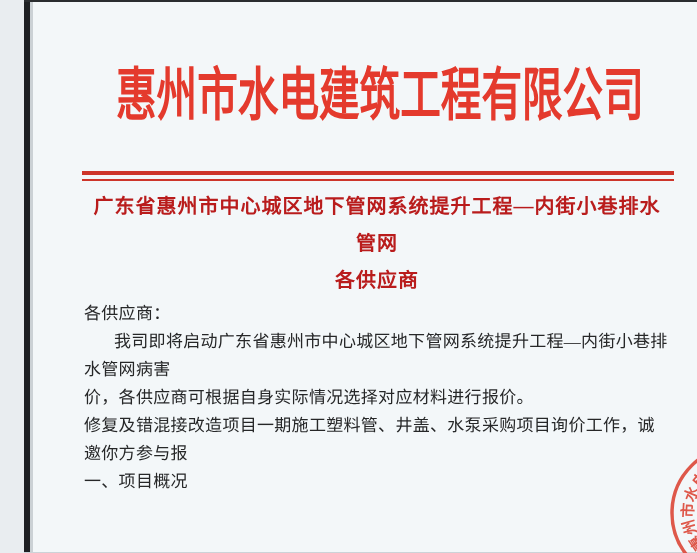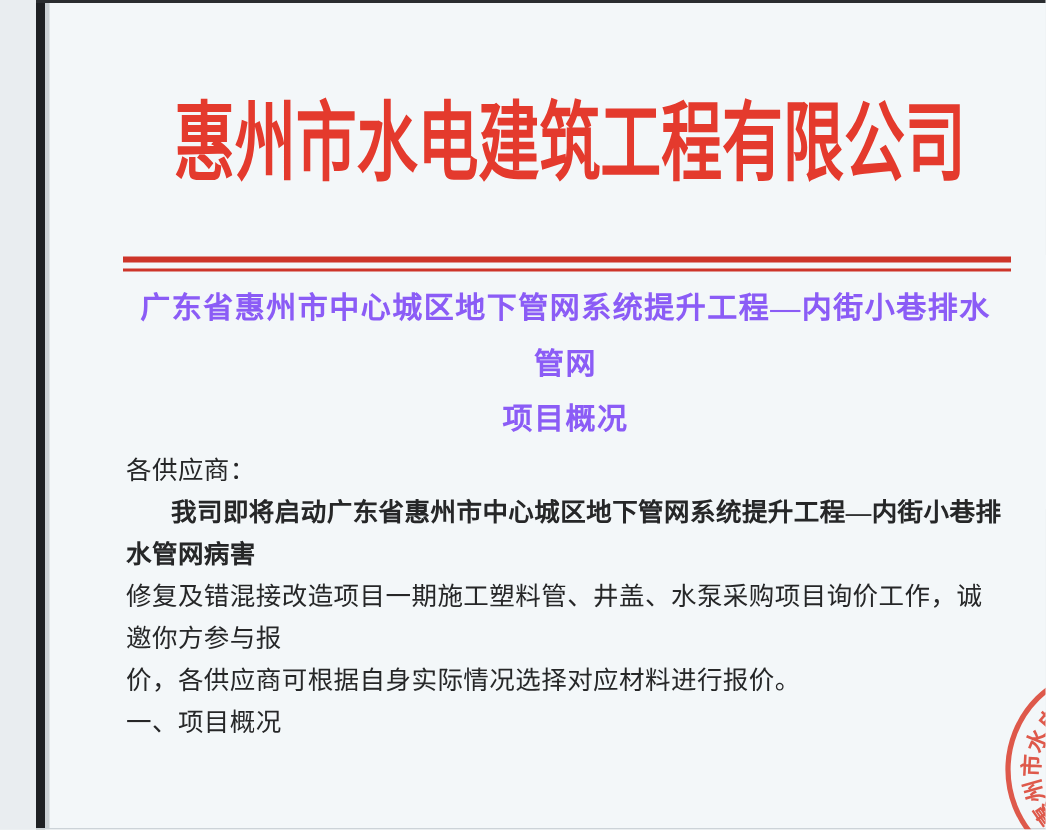--- a/index.html
+++ b/index.html
@@ -30,25 +30,25 @@
   .addr{
     position:absolute;left:62px;top:148px;width:586px;
     display:flex;justify-content:space-between;align-items:baseline;
     font-size:15px;font-weight:bold;color:#cf352a;white-space:nowrap;
   }
   .rule-thick{position:absolute;left:58px;top:171px;width:592px;height:4px;background:#cd352a;}
   .rule-thin{position:absolute;left:58px;top:179px;width:592px;height:1.5px;background:#cd352a;}
 
   
   .doc{position:absolute;left:60px;top:0;width:586px;}
-  .doc-title{margin-top:188px;font-size:20px;font-weight:bold;color:#8b5cf6;
+  .doc-title{margin-top:188px;font-size:20px;font-weight:bold;color:#b91c1c;
     text-align:center;line-height:37px;letter-spacing:1px;}
   .line{font-size:17px;line-height:28px;letter-spacing:.3px;}
   .salutation{margin-top:1px;}
-  .indent{text-indent:30px;font-weight:bold;}
+  .indent{text-indent:30px;}
 
   
   .seal{position:absolute;left:615px;top:410px;width:200px;height:200px;opacity:.92;}
 </style>
 </head>
 <body>
 
 <div class="page">
   <div class="edge-left"></div>
   <div class="edge-left-fade"></div>
@@ -56,28 +56,28 @@
   <div class="edge-right"></div>
   <div class="edge-bottom"></div>
 
   <div class="company">惠州市水电建筑工程有限公司</div>
   <div class="rule-thick"></div>
   <div class="rule-thin"></div>
 
   <div class="doc">
     <div class="doc-title">
       <div>广东省惠州市中心城区地下管网系统提升工程—内街小巷排水管网</div>
-      <div>项目概况</div>
+      <div>各供应商</div>
     </div>
 
     <div class="line salutation">各供应商：</div>
 
     <div class="line indent">我司即将启动广东省惠州市中心城区地下管网系统提升工程—内街小巷排水管网病害</div>
+    <div class="line">价，各供应商可根据自身实际情况选择对应材料进行报价。</div>
     <div class="line">修复及错混接改造项目一期施工塑料管、井盖、水泵采购项目询价工作，诚邀你方参与报</div>
-    <div class="line">价，各供应商可根据自身实际情况选择对应材料进行报价。</div>
 
     <div class="line">一、项目概况</div>
 
   </div>
 
   <svg class="seal" viewBox="0 0 200 200" xmlns="http://www.w3.org/2000/svg">
     <circle cx="100" cy="103" r="67" fill="none" stroke="#dd4b3c" stroke-width="3.5"></circle>
     <polygon fill="#dd4b3c" points="100,77 106.2,94.5 124.7,95 110,106.2 115.3,124 100,113.5 84.7,124 90,106.2 75.3,95 93.8,94.5"></polygon>
     <g fill="#dd4b3c" font-size="15" font-weight="bold" text-anchor="middle" font-family="Liberation Serif, DejaVu Serif, serif">
       <text x="100" y="57" transform="rotate(-125 100 103)">惠</text>

